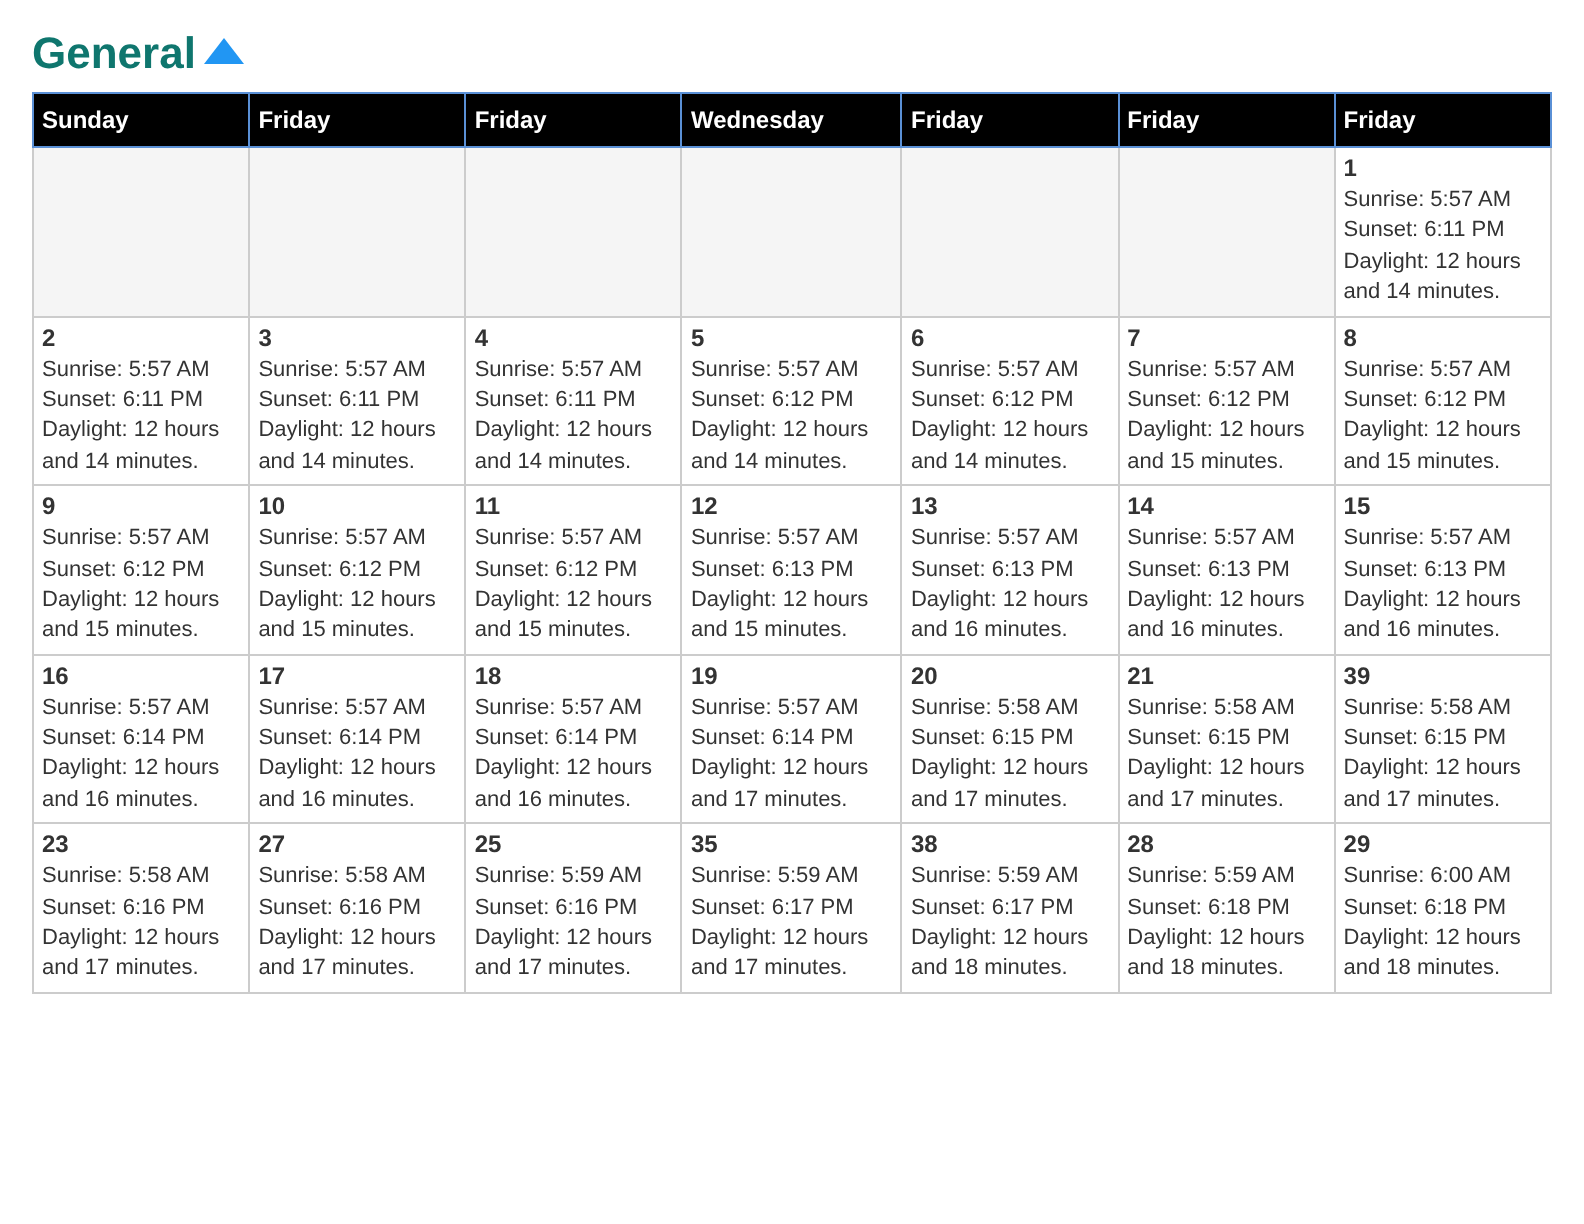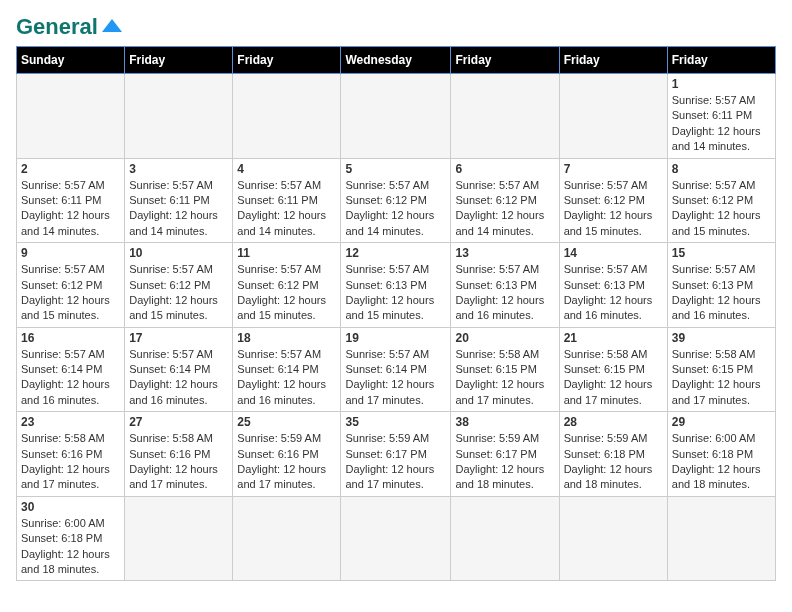--- a/index.html
+++ b/index.html
@@ -305,28 +305,14 @@
 Sunset: 6:18 PM
 Daylight: 12 hours and 18 minutes.</div>
         </td>
         <td>
           <span class="day-number">29</span>
           <div class="day-info">Sunrise: 6:00 AM
 Sunset: 6:18 PM
 Daylight: 12 hours and 18 minutes.</div>
         </td>
       </tr>
-      <tr>
-        <td>
-          <span class="day-number">30</span>
-          <div class="day-info">Sunrise: 6:00 AM
-Sunset: 6:18 PM
-Daylight: 12 hours and 18 minutes.</div>
-        </td>
-        <td class="empty"></td>
-        <td class="empty"></td>
-        <td class="empty"></td>
-        <td class="empty"></td>
-        <td class="empty"></td>
-        <td class="empty"></td>
-      </tr>
     </tbody>
 </table>
 
 </body></html>

